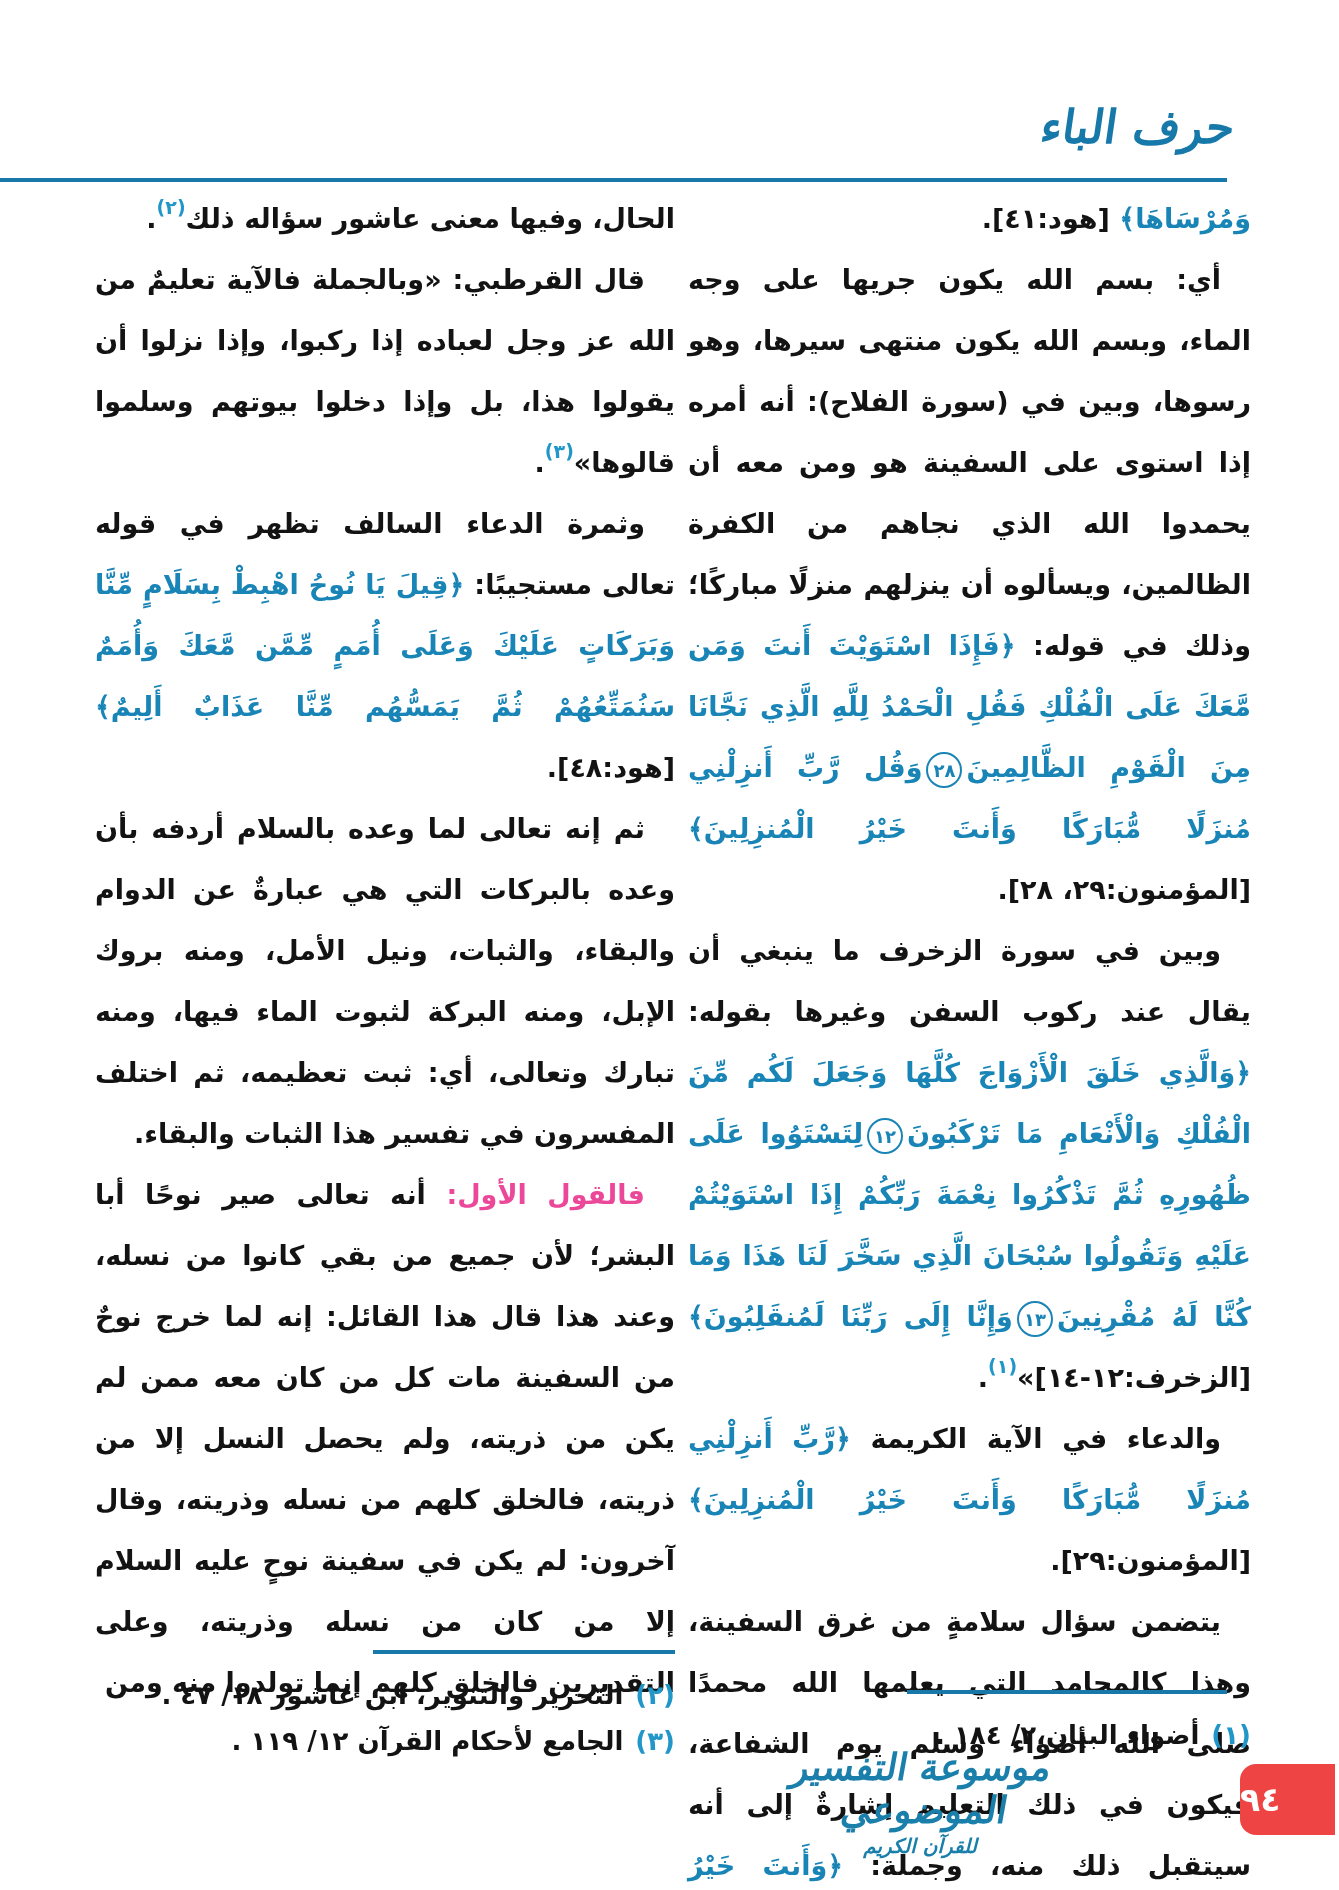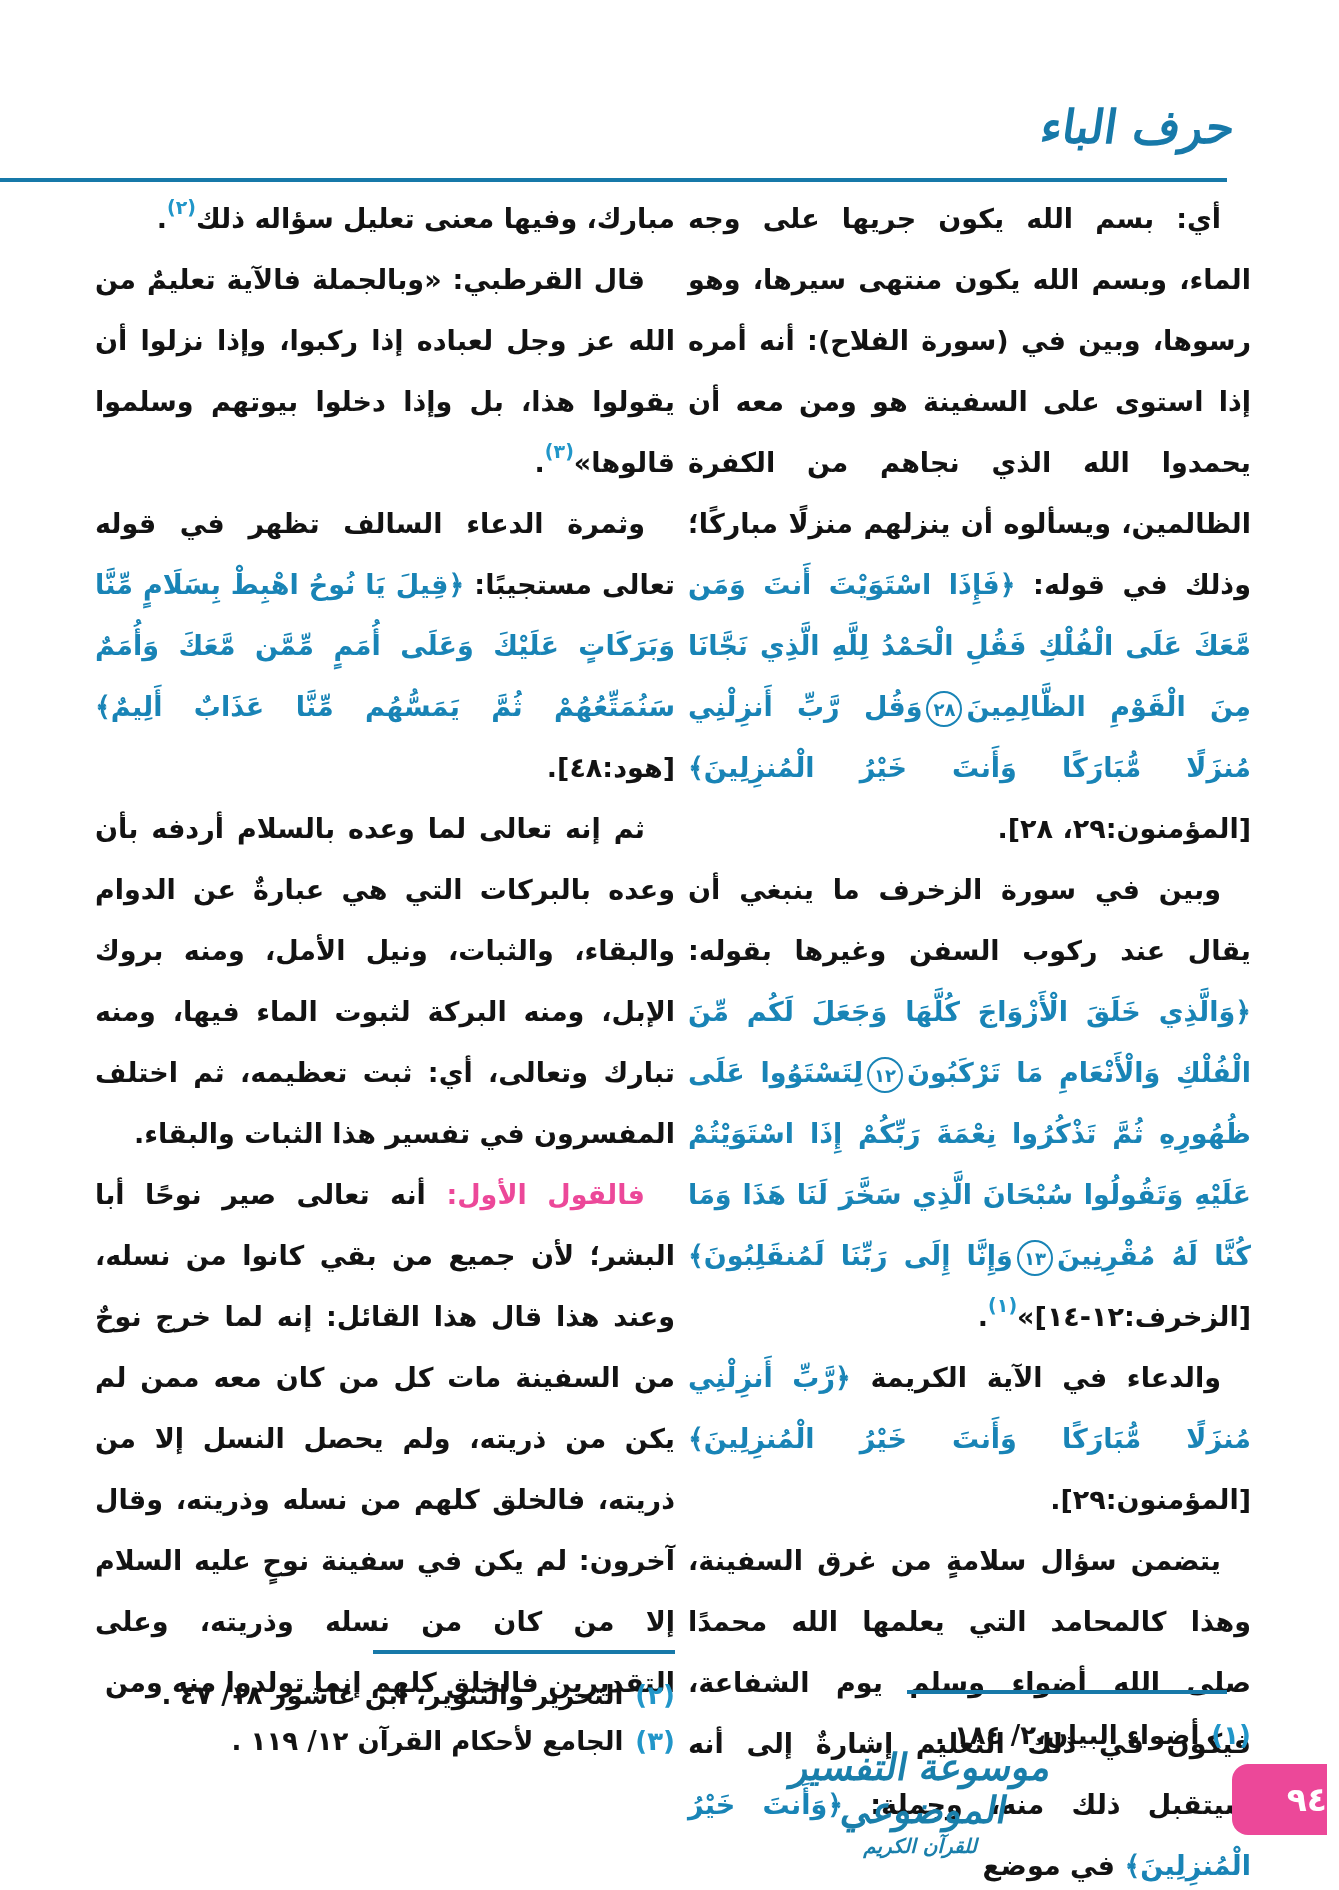--- a/index.html
+++ b/index.html
@@ -71,51 +71,52 @@
   .logo-title{
     font-size:37px;font-weight:900;font-style:italic;
     transform:skewX(4deg);letter-spacing:-1px;
   }
   .logo-subtitle{
     font-size:20px;font-weight:900;font-style:italic;margin-top:2px;
   }
 
   
   .page-pill{
-    position:absolute;right:12px;top:1764px;width:95px;height:71px;
-    background:#ec4899;border-radius:16px 0 0 16px;
-    display:flex;align-items:center;justify-content:flex-start;
+    position:absolute;right:4px;top:1764px;width:95px;height:71px;
+    background:#ef4444;border-radius:16px 0 0 16px;
+    display:flex;align-items:center;justify-content:flex-end;
   }
   .page-pill span{color:#ffffff;font-size:33px;font-weight:700;}
 </style>
 </head>
 <body>
 
 <div class="page">
 
   <div class="chapter-title">حرف الباء</div>
 
   <div class="header-rule"></div>
 
   <div class="column col-right">
+      <p class="para"><span class="seg-q">وَمُرْسَاهَا﴾</span><span class="seg-t"> [هود:٤١].</span></p>
       <p class="para indent"><span class="seg-t">أي: بسم الله يكون جريها على وجه الماء، وبسم الله يكون منتهى سيرها، وهو رسوها، وبين في (سورة الفلاح): أنه أمره إذا استوى على السفينة هو ومن معه أن يحمدوا الله الذي نجاهم من الكفرة الظالمين، ويسألوه أن ينزلهم منزلًا مباركًا؛ وذلك في قوله: </span><span class="seg-q">﴿فَإِذَا اسْتَوَيْتَ أَنتَ وَمَن مَّعَكَ عَلَى الْفُلْكِ فَقُلِ الْحَمْدُ لِلَّهِ الَّذِي نَجَّانَا مِنَ الْقَوْمِ الظَّالِمِينَ</span><span class="seg-aya">٢٨</span><span class="seg-q">وَقُل رَّبِّ أَنزِلْنِي مُنزَلًا مُّبَارَكًا وَأَنتَ خَيْرُ الْمُنزِلِينَ﴾</span><span class="seg-t"> [المؤمنون:٢٩، ٢٨].</span></p>
       <p class="para indent"><span class="seg-t">وبين في سورة الزخرف ما ينبغي أن يقال عند ركوب السفن وغيرها بقوله: </span><span class="seg-q">﴿وَالَّذِي خَلَقَ الْأَزْوَاجَ كُلَّهَا وَجَعَلَ لَكُم مِّنَ الْفُلْكِ وَالْأَنْعَامِ مَا تَرْكَبُونَ</span><span class="seg-aya">١٢</span><span class="seg-q">لِتَسْتَوُوا عَلَى ظُهُورِهِ ثُمَّ تَذْكُرُوا نِعْمَةَ رَبِّكُمْ إِذَا اسْتَوَيْتُمْ عَلَيْهِ وَتَقُولُوا سُبْحَانَ الَّذِي سَخَّرَ لَنَا هَذَا وَمَا كُنَّا لَهُ مُقْرِنِينَ</span><span class="seg-aya">١٣</span><span class="seg-q">وَإِنَّا إِلَى رَبِّنَا لَمُنقَلِبُونَ﴾</span><span class="seg-t"> [الزخرف:١٢-١٤]»</span><span class="seg-fn">(١)</span><span class="seg-t">.</span></p>
       <p class="para indent"><span class="seg-t">والدعاء في الآية الكريمة </span><span class="seg-q">﴿رَّبِّ أَنزِلْنِي مُنزَلًا مُّبَارَكًا وَأَنتَ خَيْرُ الْمُنزِلِينَ﴾</span><span class="seg-t"> [المؤمنون:٢٩].</span></p>
       <p class="para indent"><span class="seg-t">يتضمن سؤال سلامةٍ من غرق السفينة، وهذا كالمحامد التي يعلمها الله محمدًا صلى الله أضواء وسلم يوم الشفاعة، فيكون في ذلك التعليم إشارةٌ إلى أنه سيتقبل ذلك منه، وجملة: </span><span class="seg-q">﴿وَأَنتَ خَيْرُ الْمُنزِلِينَ﴾</span><span class="seg-t"> في موضع</span></p>
       <div class="footnotes">
         <div class="fn-rule"></div>
         <div class="fn-row">
           <span class="fn-num">(١)</span>
           <span class="fn-text">أضواء البيان،٢/ ١٨٤ .</span>
         </div>
       </div>
     </div>
 
   <div class="column col-left">
-      <p class="para"><span class="seg-t">مبارك، وفيها معنى تعليل سؤاله ذلك</span><span class="seg-fn">(٢)</span><span class="seg-t">.</span></p>
+      <p class="para"><span class="seg-t">الحال، وفيها معنى عاشور سؤاله ذلك</span><span class="seg-fn">(٢)</span><span class="seg-t">.</span></p>
       <p class="para indent"><span class="seg-t">قال القرطبي: «وبالجملة فالآية تعليمٌ من الله عز وجل لعباده إذا ركبوا، وإذا نزلوا أن يقولوا هذا، بل وإذا دخلوا بيوتهم وسلموا قالوها»</span><span class="seg-fn">(٣)</span><span class="seg-t">.</span></p>
       <p class="para indent"><span class="seg-t">وثمرة الدعاء السالف تظهر في قوله تعالى مستجيبًا: </span><span class="seg-q">﴿قِيلَ يَا نُوحُ اهْبِطْ بِسَلَامٍ مِّنَّا وَبَرَكَاتٍ عَلَيْكَ وَعَلَى أُمَمٍ مِّمَّن مَّعَكَ وَأُمَمٌ سَنُمَتِّعُهُمْ ثُمَّ يَمَسُّهُم مِّنَّا عَذَابٌ أَلِيمٌ﴾</span><span class="seg-t"> [هود:٤٨].</span></p>
       <p class="para indent"><span class="seg-t">ثم إنه تعالى لما وعده بالسلام أردفه بأن وعده بالبركات التي هي عبارةٌ عن الدوام والبقاء، والثبات، ونيل الأمل، ومنه بروك الإبل، ومنه البركة لثبوت الماء فيها، ومنه تبارك وتعالى، أي: ثبت تعظيمه، ثم اختلف المفسرون في تفسير هذا الثبات والبقاء.</span></p>
       <p class="para indent"><span class="seg-b">فالقول الأول:</span><span class="seg-t"> أنه تعالى صير نوحًا أبا البشر؛ لأن جميع من بقي كانوا من نسله، وعند هذا قال هذا القائل: إنه لما خرج نوحٌ من السفينة مات كل من كان معه ممن لم يكن من ذريته، ولم يحصل النسل إلا من ذريته، فالخلق كلهم من نسله وذريته، وقال آخرون: لم يكن في سفينة نوحٍ عليه السلام إلا من كان من نسله وذريته، وعلى التقديرين فالخلق كلهم إنما تولدوا منه ومن</span></p>
       <div class="footnotes">
         <div class="fn-rule"></div>
         <div class="fn-row">
           <span class="fn-num">(٢)</span>
           <span class="fn-text">التحرير والتنوير، ابن عاشور ١٨/ ٤٧ .</span>
         </div>

